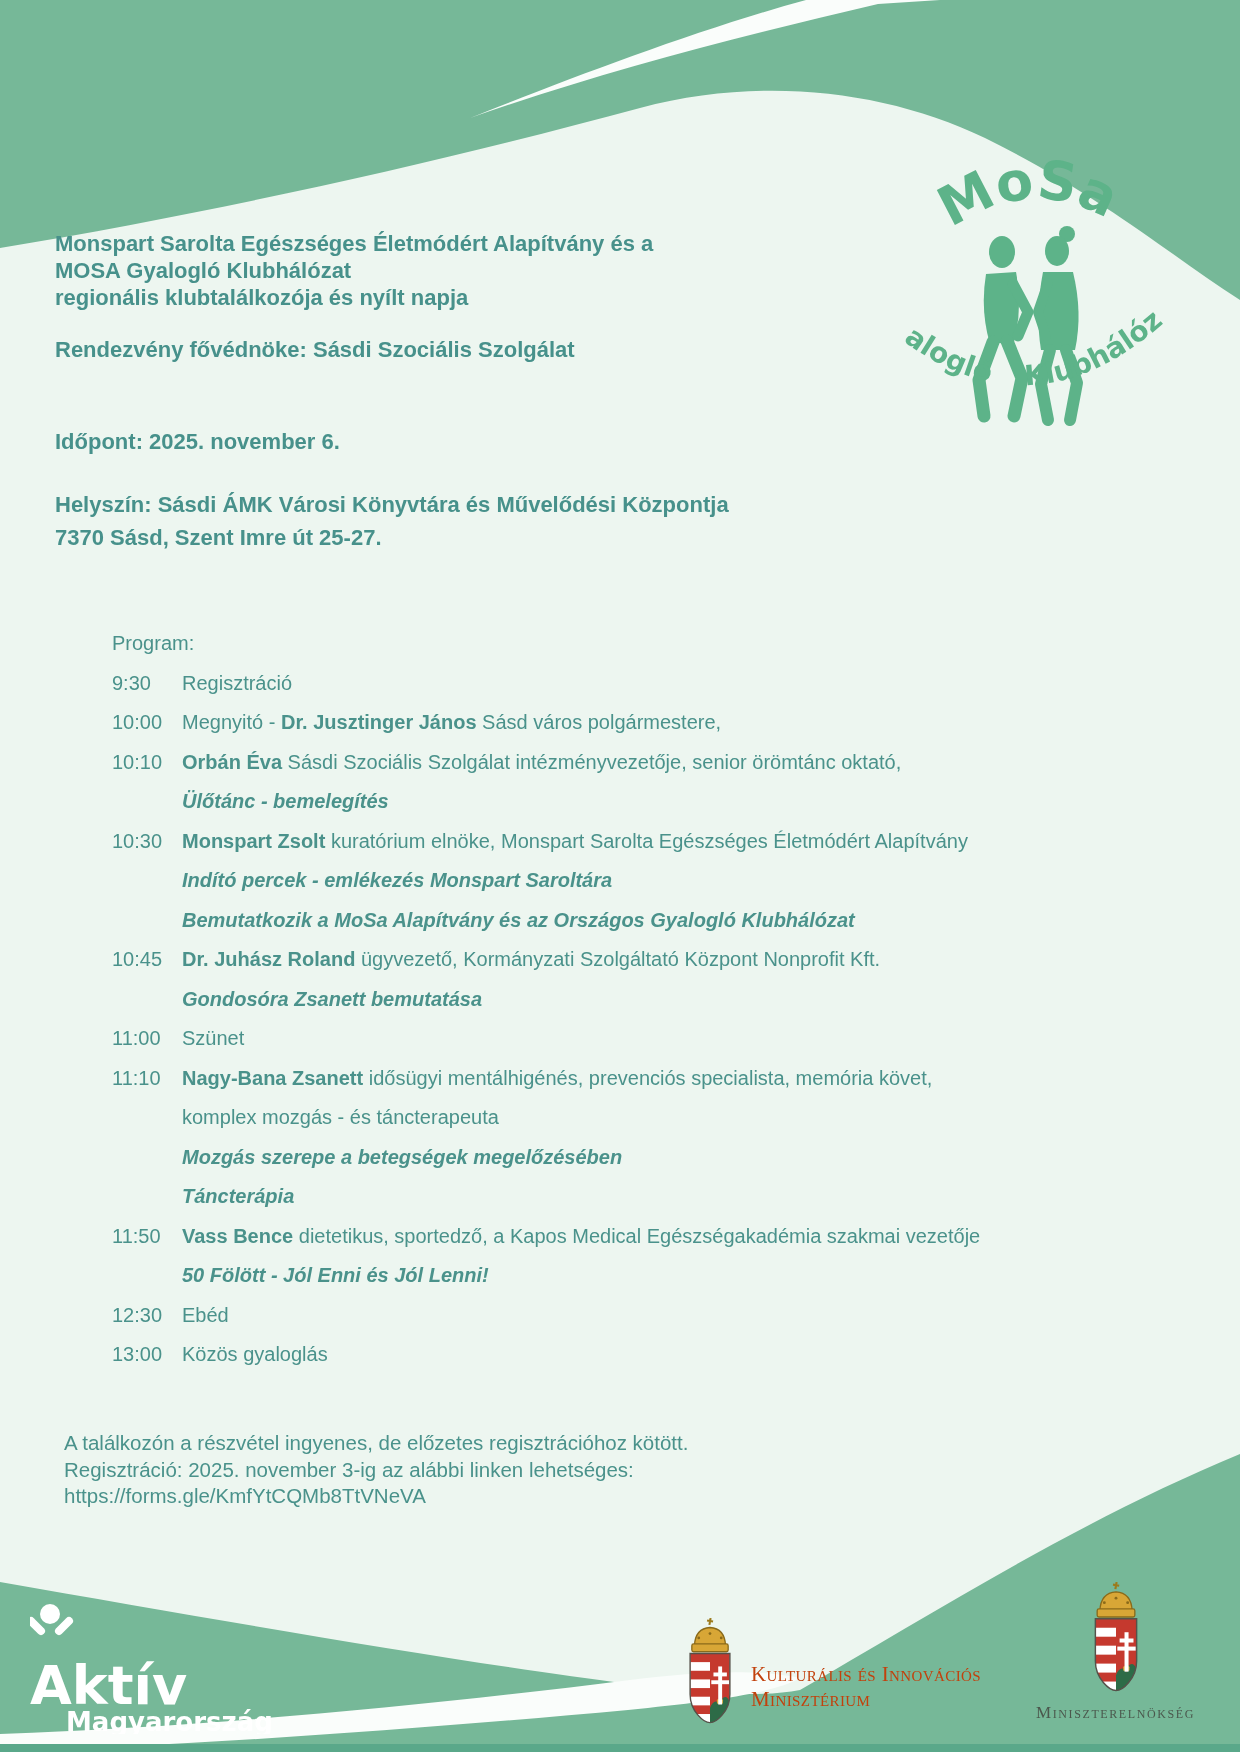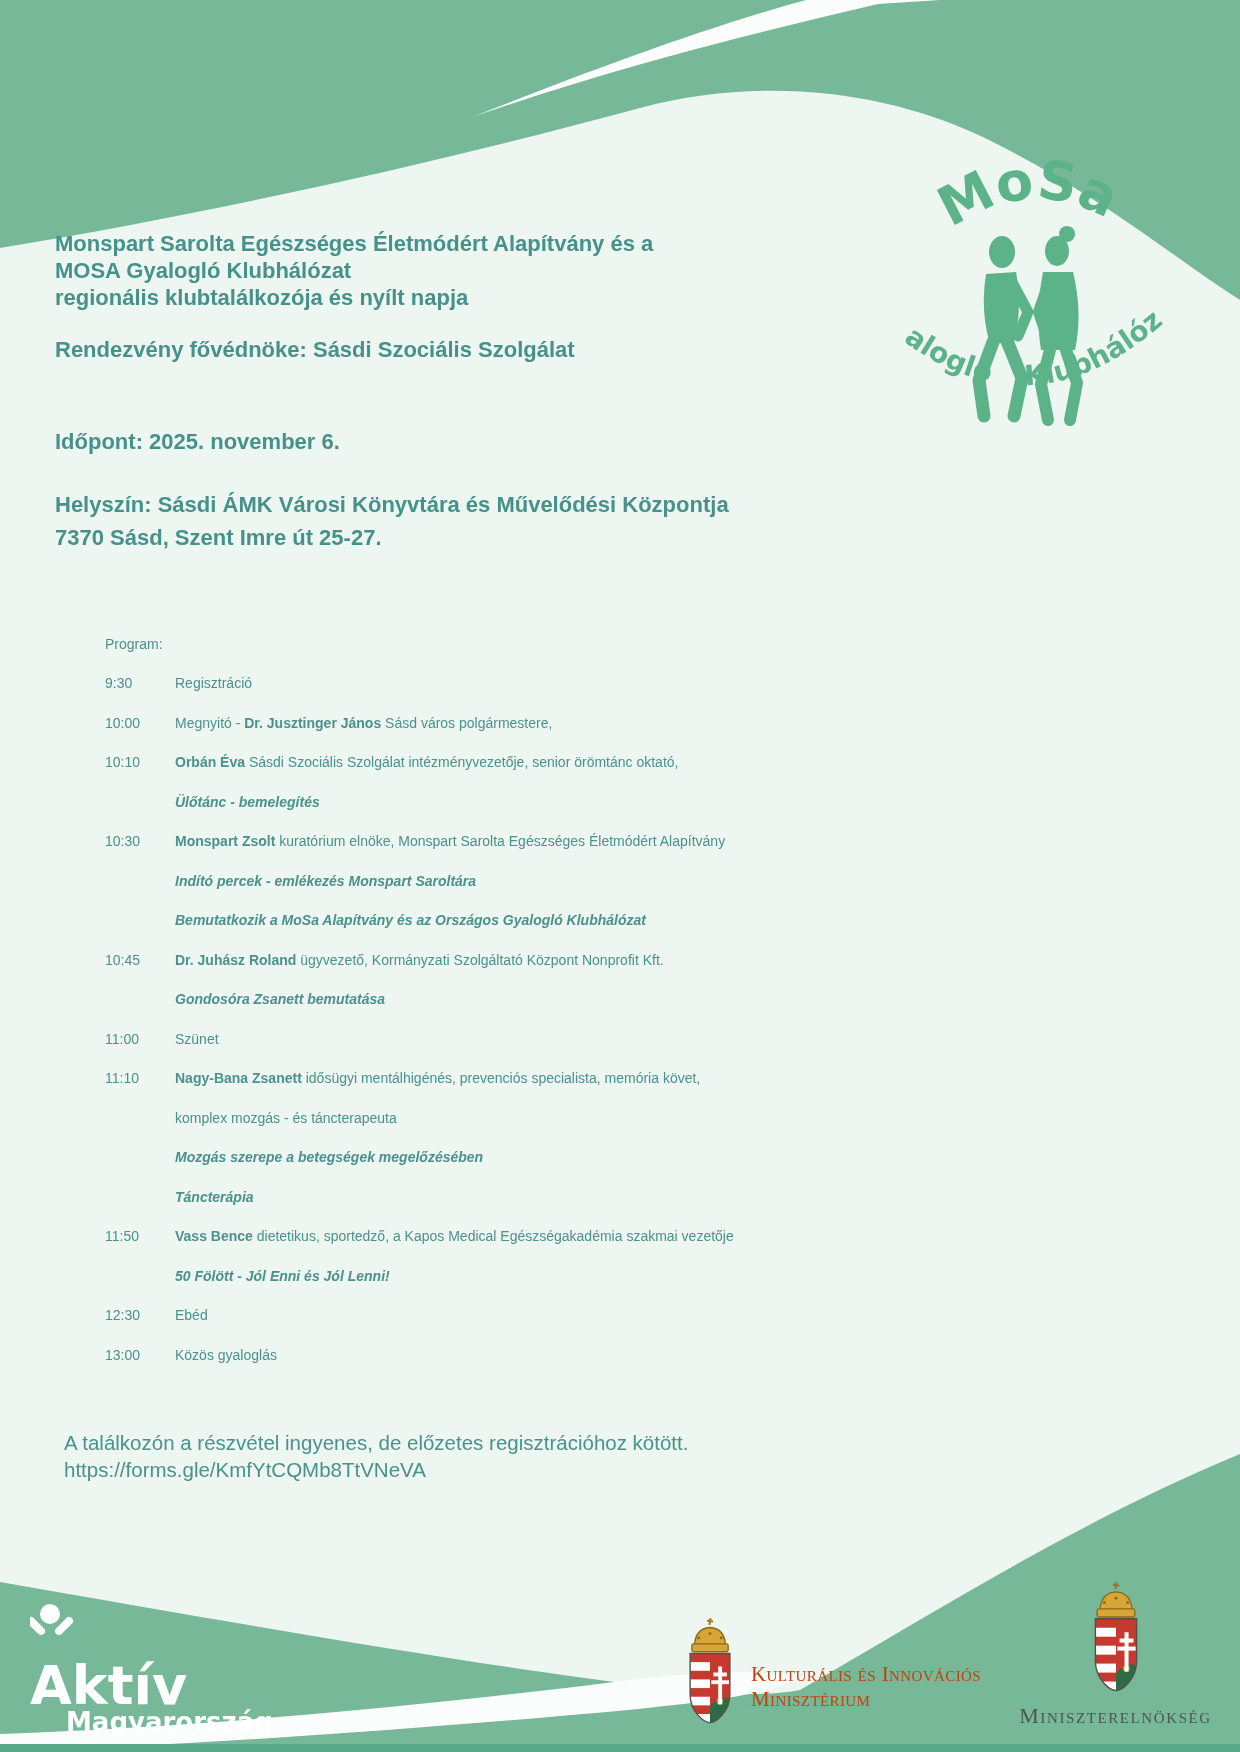--- a/index.html
+++ b/index.html
@@ -24,21 +24,21 @@
   .header-text{
     position:absolute;left:55px;top:230px;width:830px;
     color:#47918b;font-weight:bold;font-size:22px;line-height:27px;
   }
   .patron{margin-top:25px;}
   .datetime{margin-top:65px;}
   .venue{margin-top:33px;line-height:33px;margin-top:33px;padding-top:0;}
   .venue-wrap{margin-top:33px;}
 
   
-  .program{position:absolute;left:105px;top:624px;width:1090px;color:#4a928b;font-size:14px;}
+  .program{position:absolute;left:112px;top:624px;width:1090px;color:#4a928b;font-size:20px;}
   .prog-head{height:39.5px;display:flex;align-items:center;}
   .prog-row{height:39.5px;display:flex;align-items:center;}
   .prog-time{width:70px;flex:none;}
   .prog-text{flex:1;}
   .seg-b{font-weight:bold;}
   .seg-i{font-style:italic;font-weight:bold;}
 
   
   .reg-note{position:absolute;left:64px;top:1430px;font-size:20.5px;line-height:26.5px;color:#4a928b;}
   .reg-link{color:#4a928b;text-decoration:none;cursor:pointer;}
@@ -46,21 +46,21 @@
   
   #aktivLogo{position:absolute;left:30px;top:1604px;width:300px;height:130px;}
   .aktiv-text{fill:#ffffff;font-weight:bold;font-family:"DejaVu Sans","Liberation Sans",sans-serif;}
   .aktiv-stroke{stroke:#ffffff;stroke-width:8;stroke-linecap:round;fill:none;}
 
   .kim-logo{position:absolute;left:684px;top:1618px;display:flex;align-items:flex-start;}
   .kim-label{margin-left:15px;padding-top:44px;font-family:"Liberation Serif","DejaVu Serif",serif;
     font-variant:small-caps;font-weight:400;font-size:21px;line-height:25px;color:#c2410c;letter-spacing:.4px;}
   .me-logo{position:absolute;left:1008px;top:1582px;width:215px;text-align:center;}
   .me-label{margin-top:4px;font-family:"Liberation Serif","DejaVu Serif",serif;font-variant:small-caps;
-    font-weight:500;font-size:22px;letter-spacing:1.6px;color:#4b584d;}
+    font-weight:500;font-size:17px;letter-spacing:1.6px;color:#4b584d;}
   .arms{display:inline-block;}
 </style>
 </head>
 <body>
 
 <div class="page">
 
   <svg width="0" height="0" style="position:absolute">
     <defs>
       <symbol id="hu-arms" viewBox="0 0 60 126">
@@ -213,20 +213,21 @@
         </div>
         <div class="prog-row">
           <span class="prog-time">13:00</span>
           <span class="prog-text"><span>Közös gyaloglás</span></span>
         </div>
       </div>
   </div>
 
   <div class="reg-note">
     <div>A találkozón a részvétel ingyenes, de előzetes regisztrációhoz kötött.</div>
+    <div>Regisztráció: 2025. november 3-ig az alábbi linken lehetséges:</div>
     <div><span class="reg-link">https://forms.gle/KmfYtCQMb8TtVNeVA</span></div>
   </div>
 
   <svg id="aktivLogo" viewBox="0 0 300 130">
     <g>
       <circle cx="20" cy="10" r="10" fill="#ffffff"></circle>
       <path class="aktiv-stroke" d="M11,27 L1,17"></path>
       <path class="aktiv-stroke" d="M29,27 L39,17"></path>
     </g>
     <text class="aktiv-text" x="0" y="100" font-size="54">Aktív</text>

